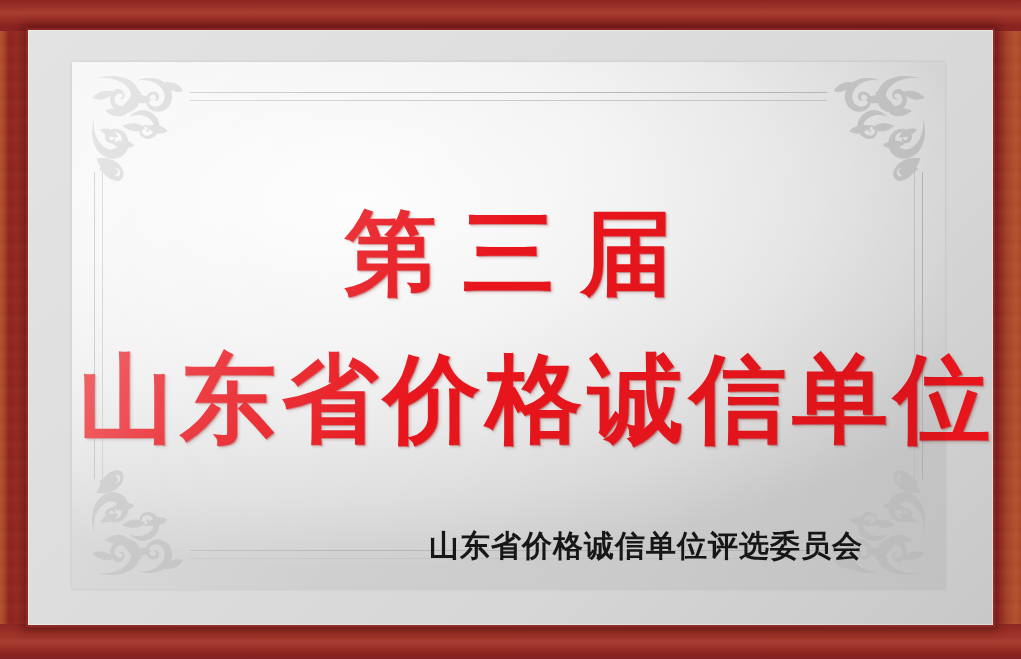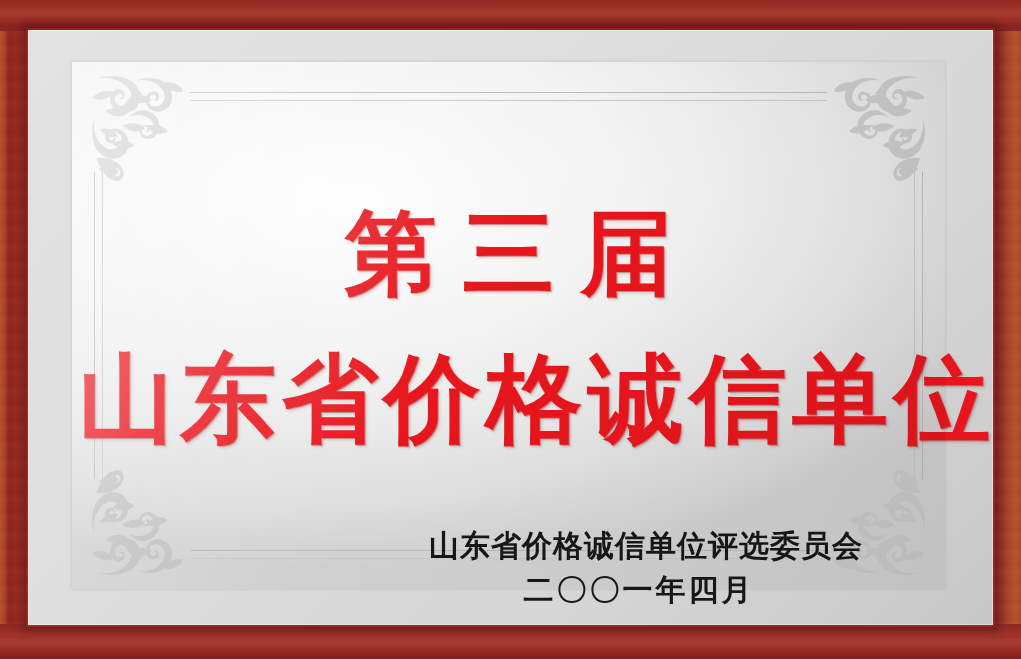--- a/index.html
+++ b/index.html
@@ -234,21 +234,20 @@
           </g>
         </svg>
       </div>
 
       <div class="content">
         <div class="title-line title-1">第三届</div>
         <div class="title-line title-2">山东省价格诚信单位</div>
 
         <div class="sign-block">
           <div class="sign-line">山东省价格诚信单位评选委员会</div>
-          <div class="sign-line sign-date">二〇〇一年四月</div>
         </div>
       </div>
 
     </div>
   </div>
 
   <div class="frame-inner-shadow"></div>
 </div>
 
 </body></html>

